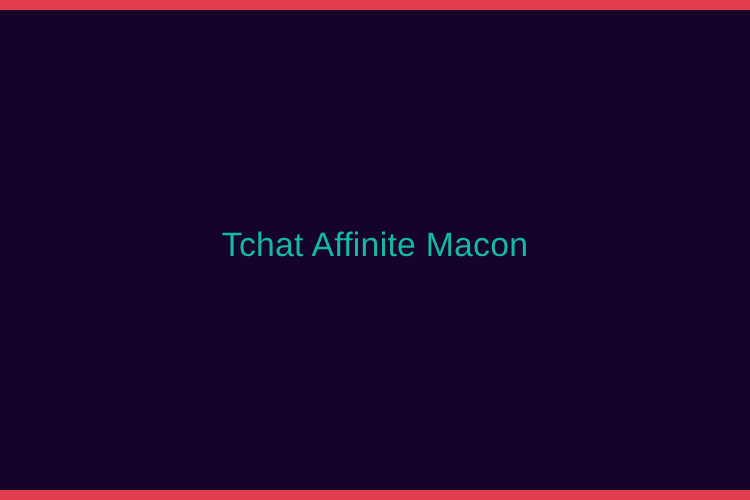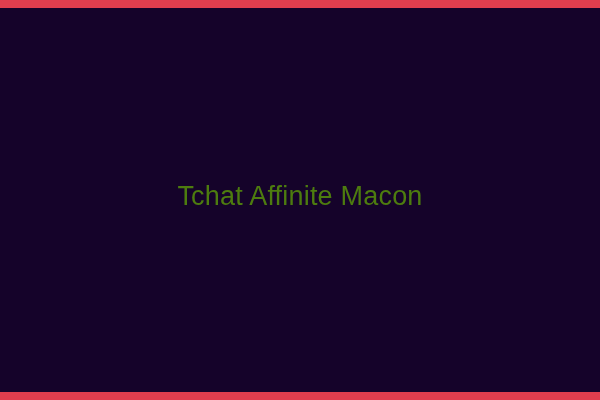--- a/index.html
+++ b/index.html
@@ -39,21 +39,21 @@
     align-items: center;
     justify-content: center;
   }
 
   .headline {
     font-family: "Liberation Sans", sans-serif;
     font-size: 27px;
     font-weight: 400;
     line-height: 1.2;
     letter-spacing: 0.2px;
-    color: #4d7c0f;
+    color: #14b8a6;
     text-align: center;
     white-space: nowrap;
     user-select: none;
     margin: 0;
     padding: 0;
     position: relative;
     top: -4px;
   }
 </style>
 </head>

